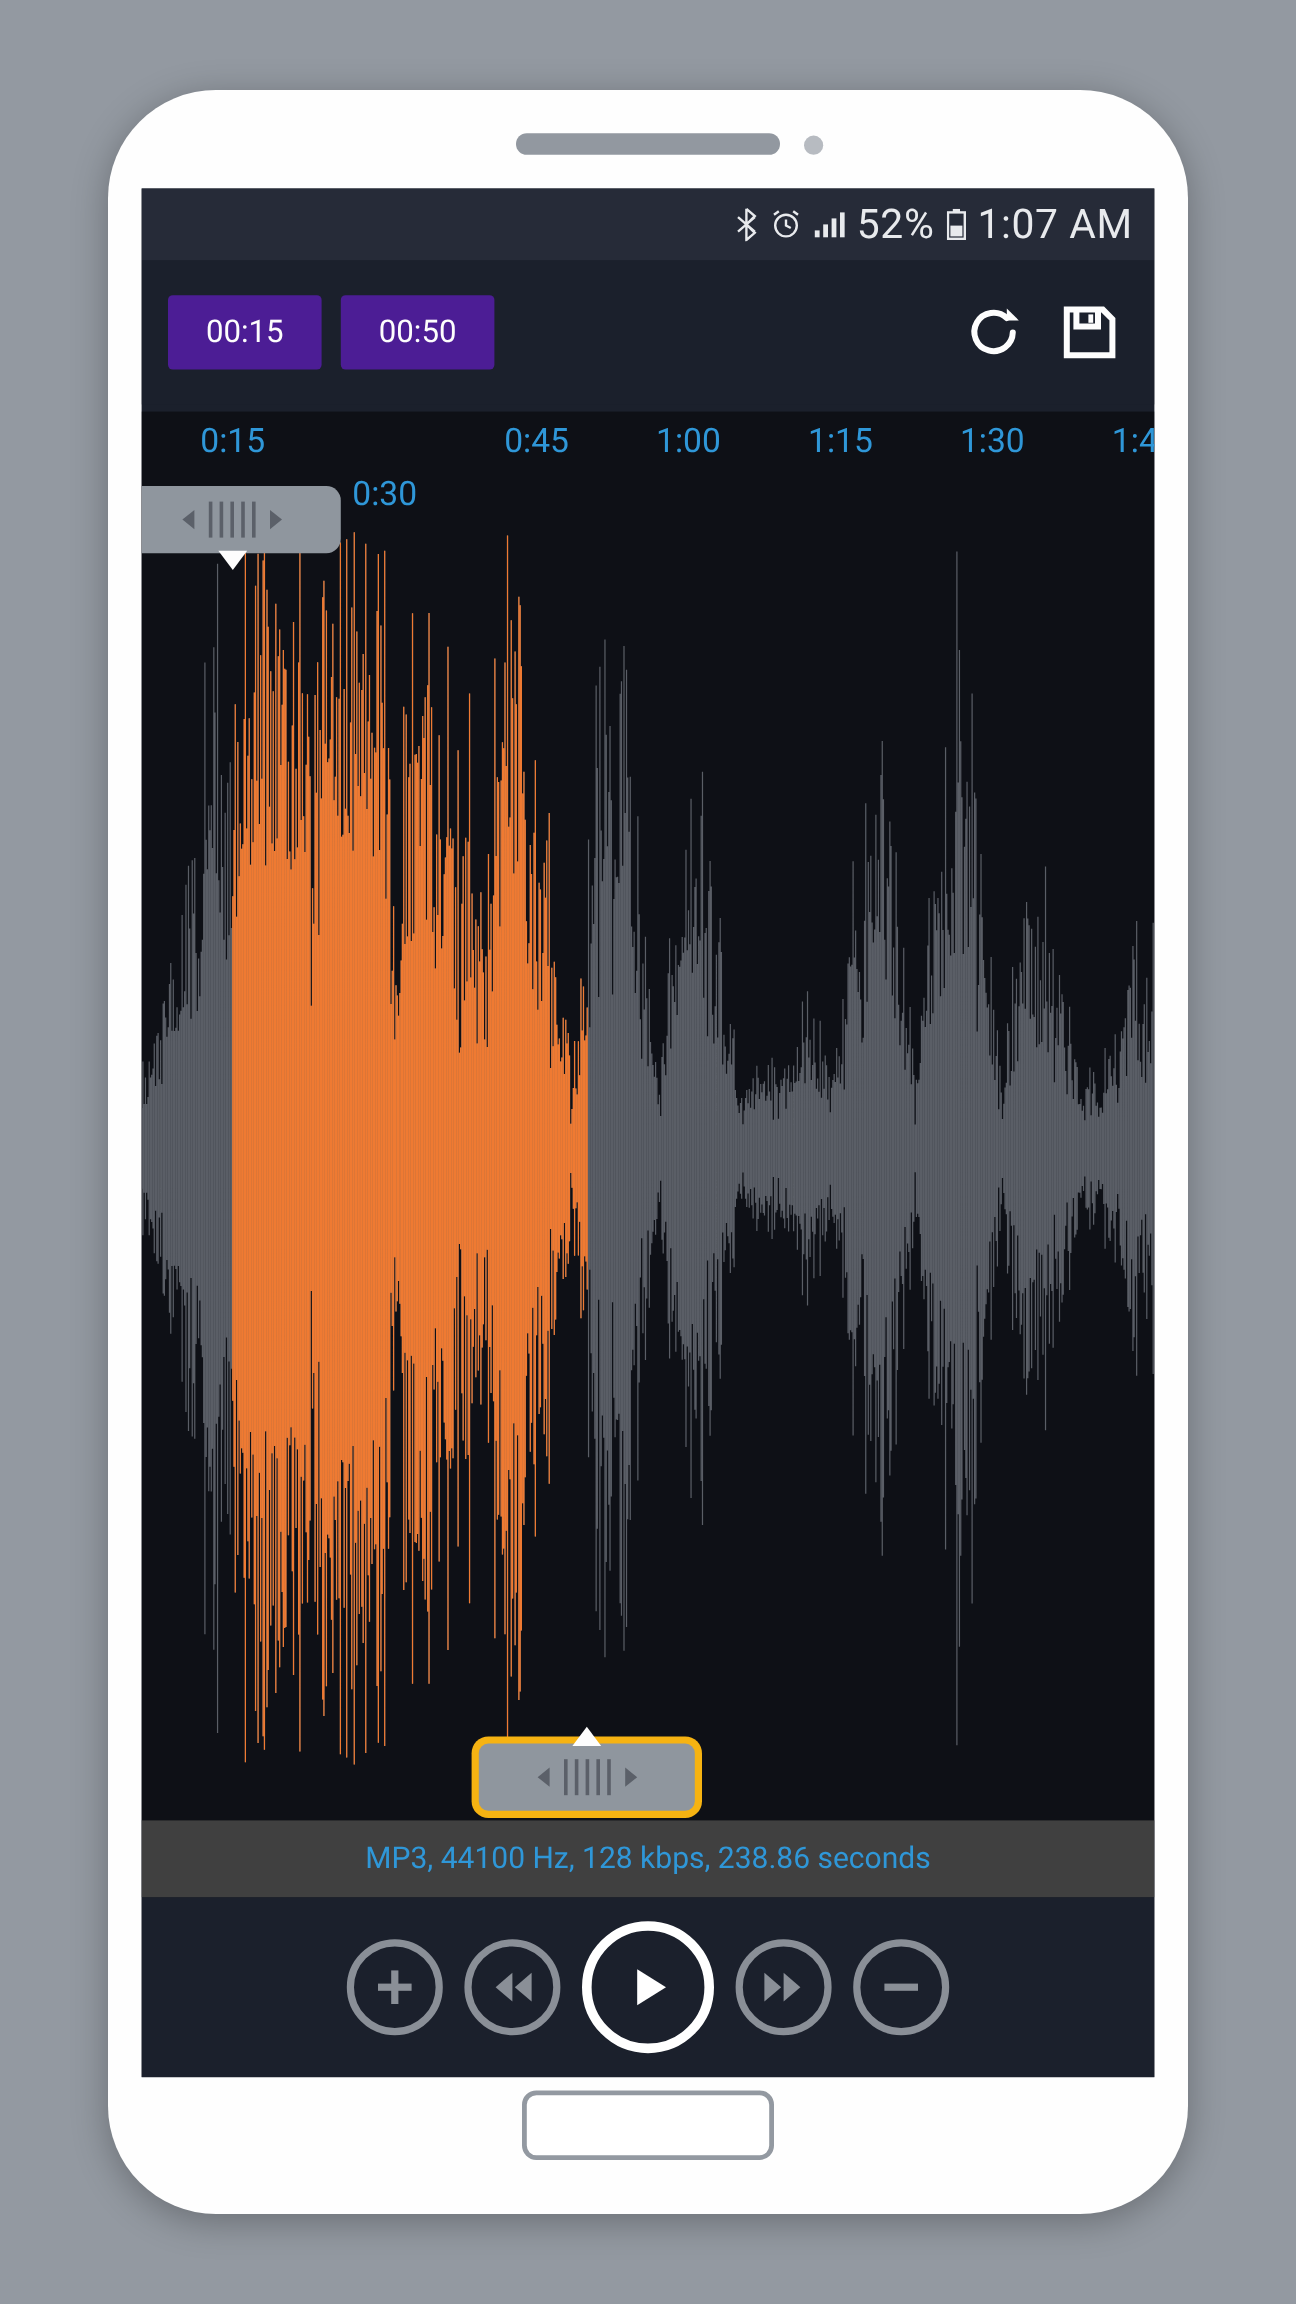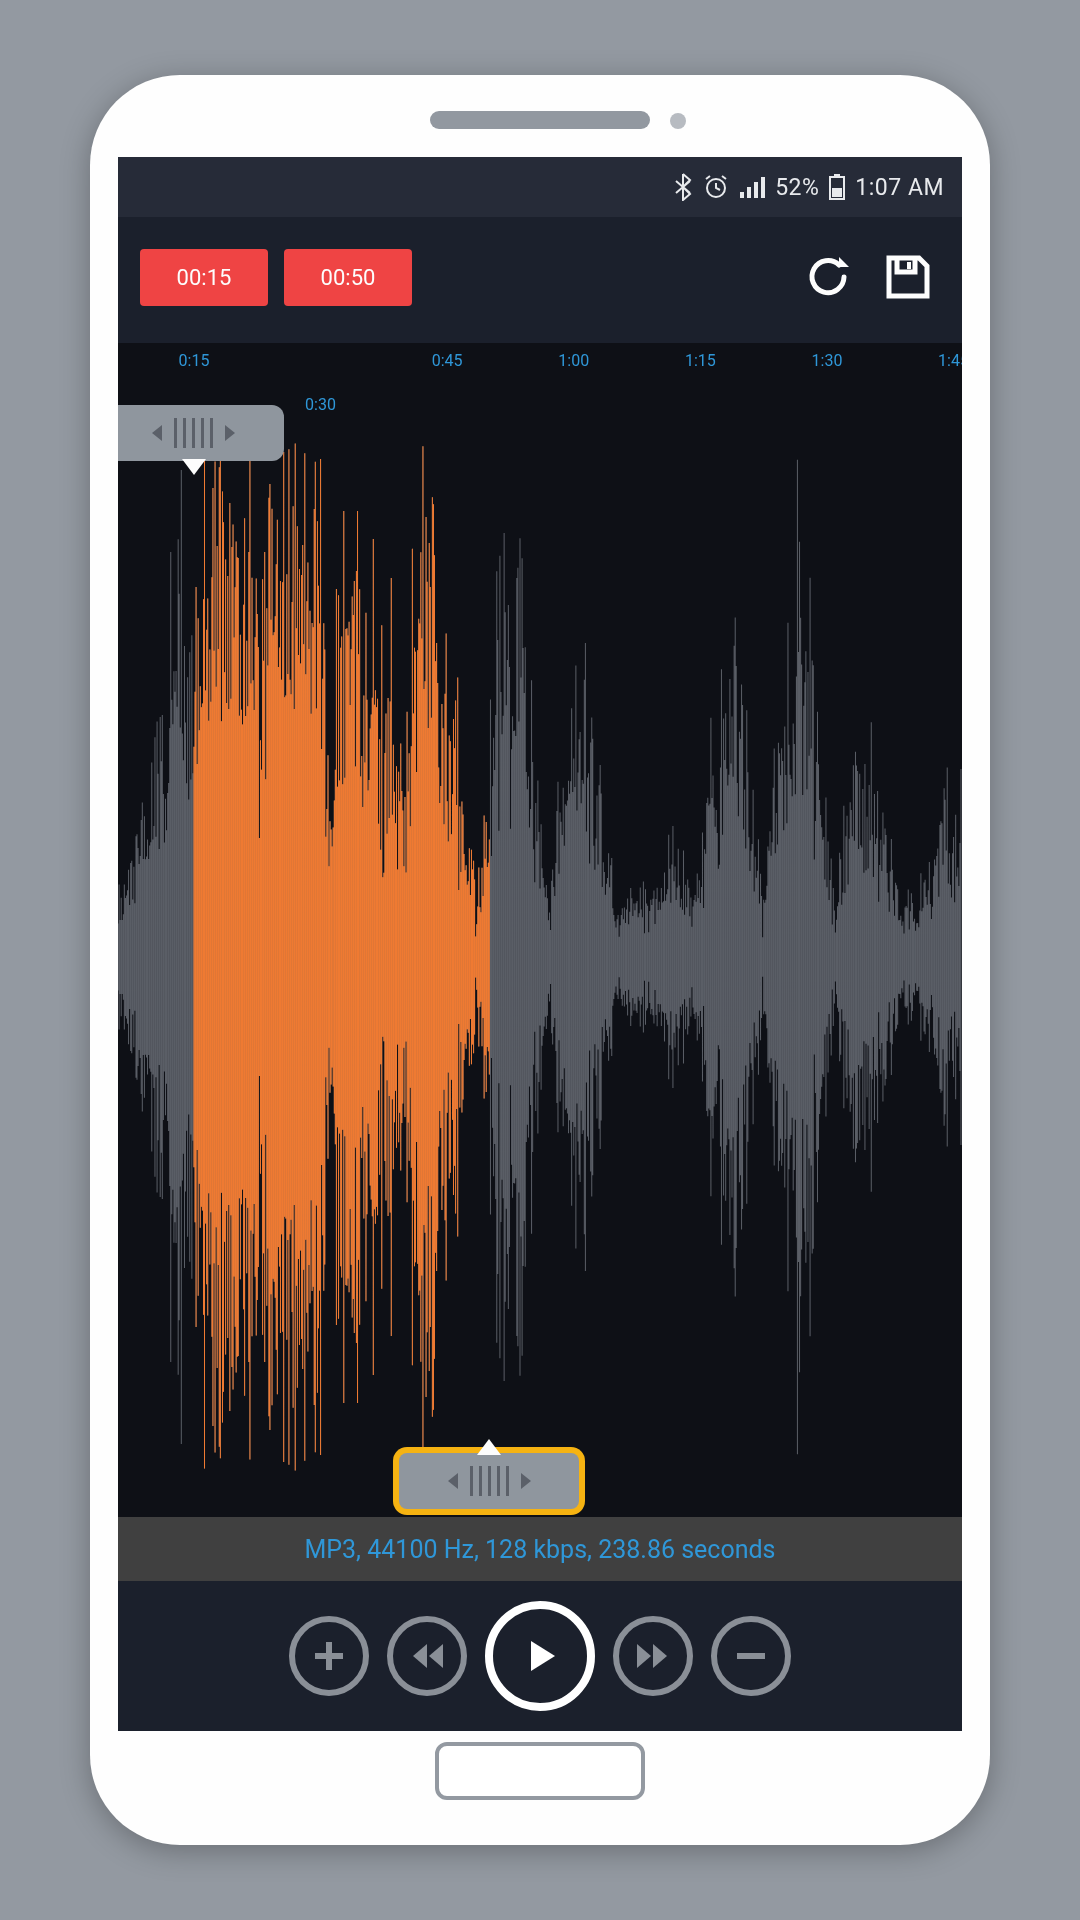--- a/index.html
+++ b/index.html
@@ -49,34 +49,34 @@
     background: #262b38;
     display: flex;
     align-items: center;
     justify-content: flex-end;
     padding: 0 18px;
     gap: 10px;
     color: #e8eaed;
     font-size: 26px;
   }
   .status-bar svg { fill: #e8eaed; }
-  .status-text { font-size: 23px; letter-spacing: 0.5px; }
+  .status-text { font-size: 34px; letter-spacing: 0.5px; }
   
   .toolbar {
     height: 120px;
     background: #1b202c;
     display: flex;
     align-items: center;
     padding: 0 22px;
     gap: 16px;
   }
   .time-badge {
-    background: #ef4444;
+    background: #4c1d95;
     color: #fdfdfd;
-    font-size: 22px;
+    font-size: 26px;
     padding: 16px 26px;
     border-radius: 4px;
     min-width: 128px;
     text-align: center;
   }
   .toolbar-spacer { flex: 1; }
   .tool-icon-btn {
     width: 64px; height: 64px;
     display: flex; align-items: center; justify-content: center;
     cursor: pointer;
@@ -93,21 +93,21 @@
   }
   .ruler {
     height: 54px;
     position: relative;
     display: flex;
   }
   .tick {
     position: absolute;
     top: 8px;
     color: #2f97d8;
-    font-size: 16px;
+    font-size: 28px;
     transform: translateX(-50%);
   }
   .wave-canvas {
     flex: 1;
     position: relative;
     overflow: hidden;
   }
   .wave-canvas svg {
     position: absolute; inset: 0;
     width: 100%; height: 100%;

